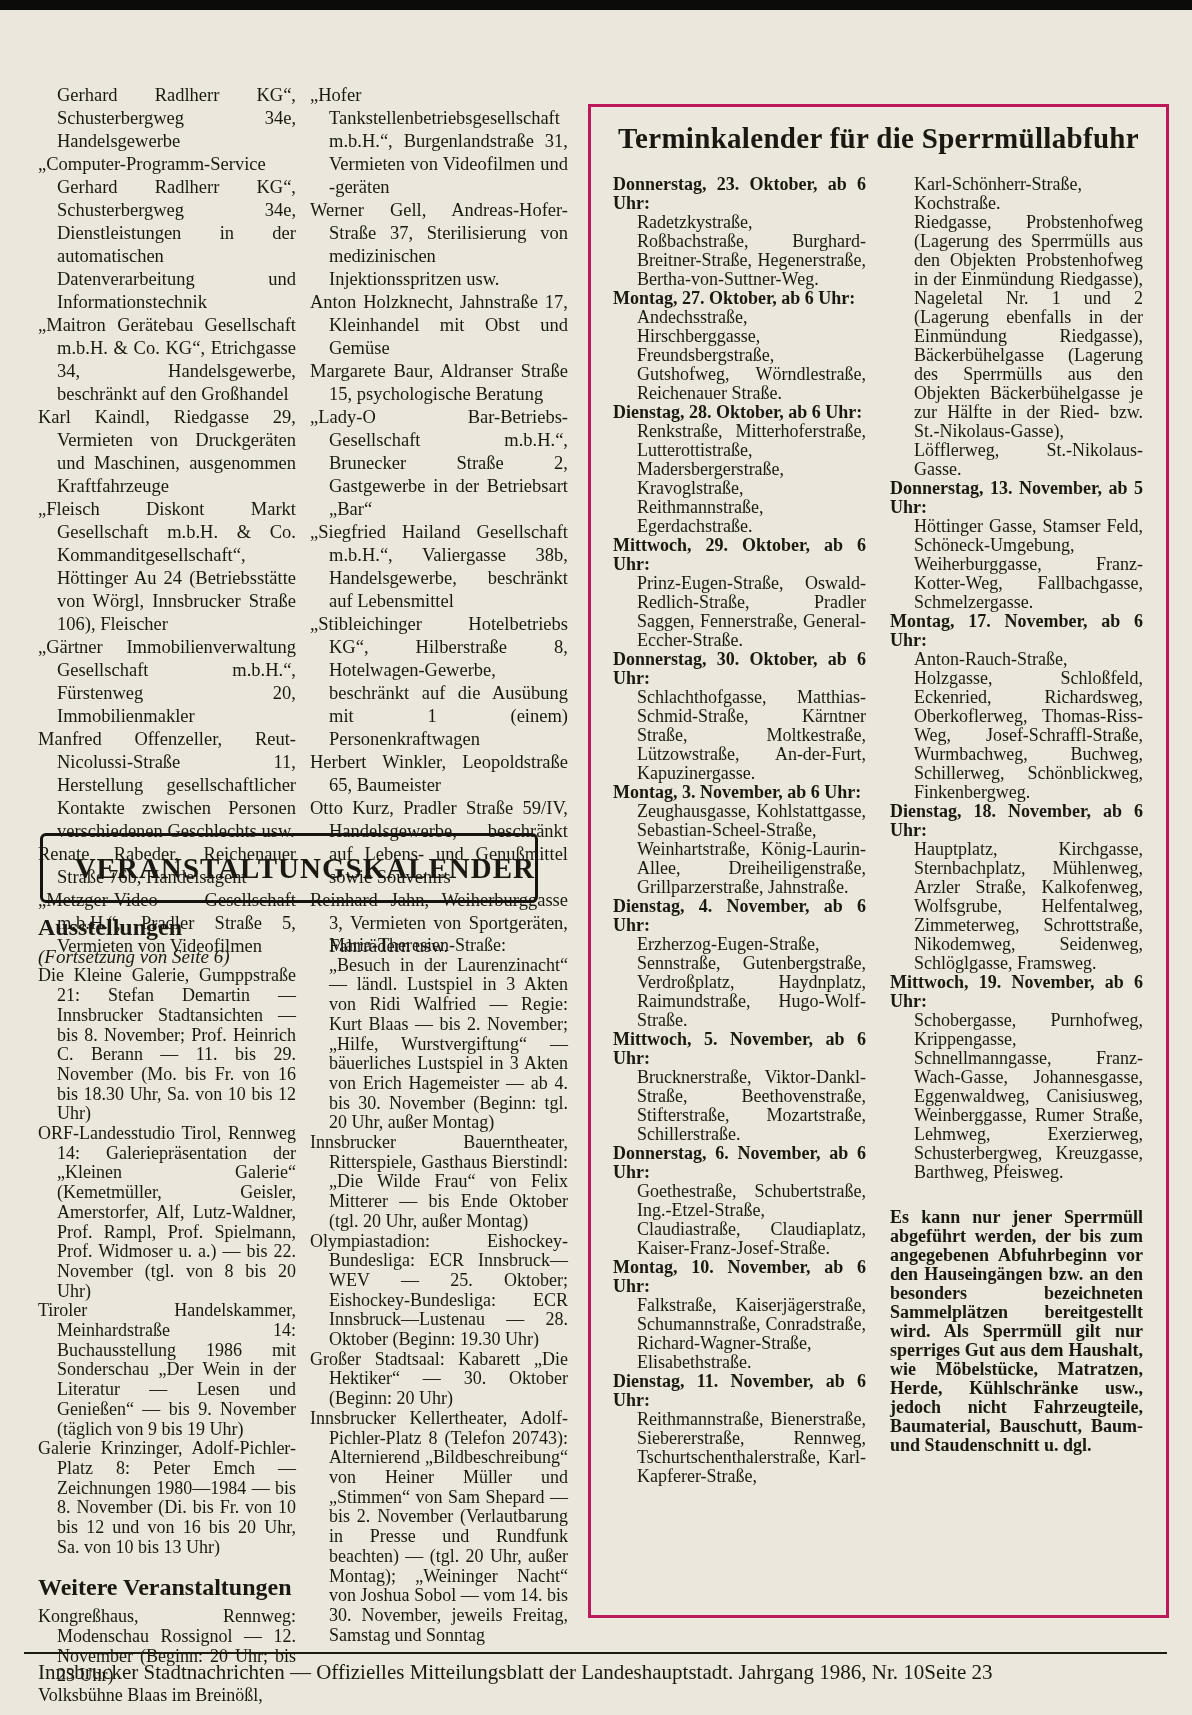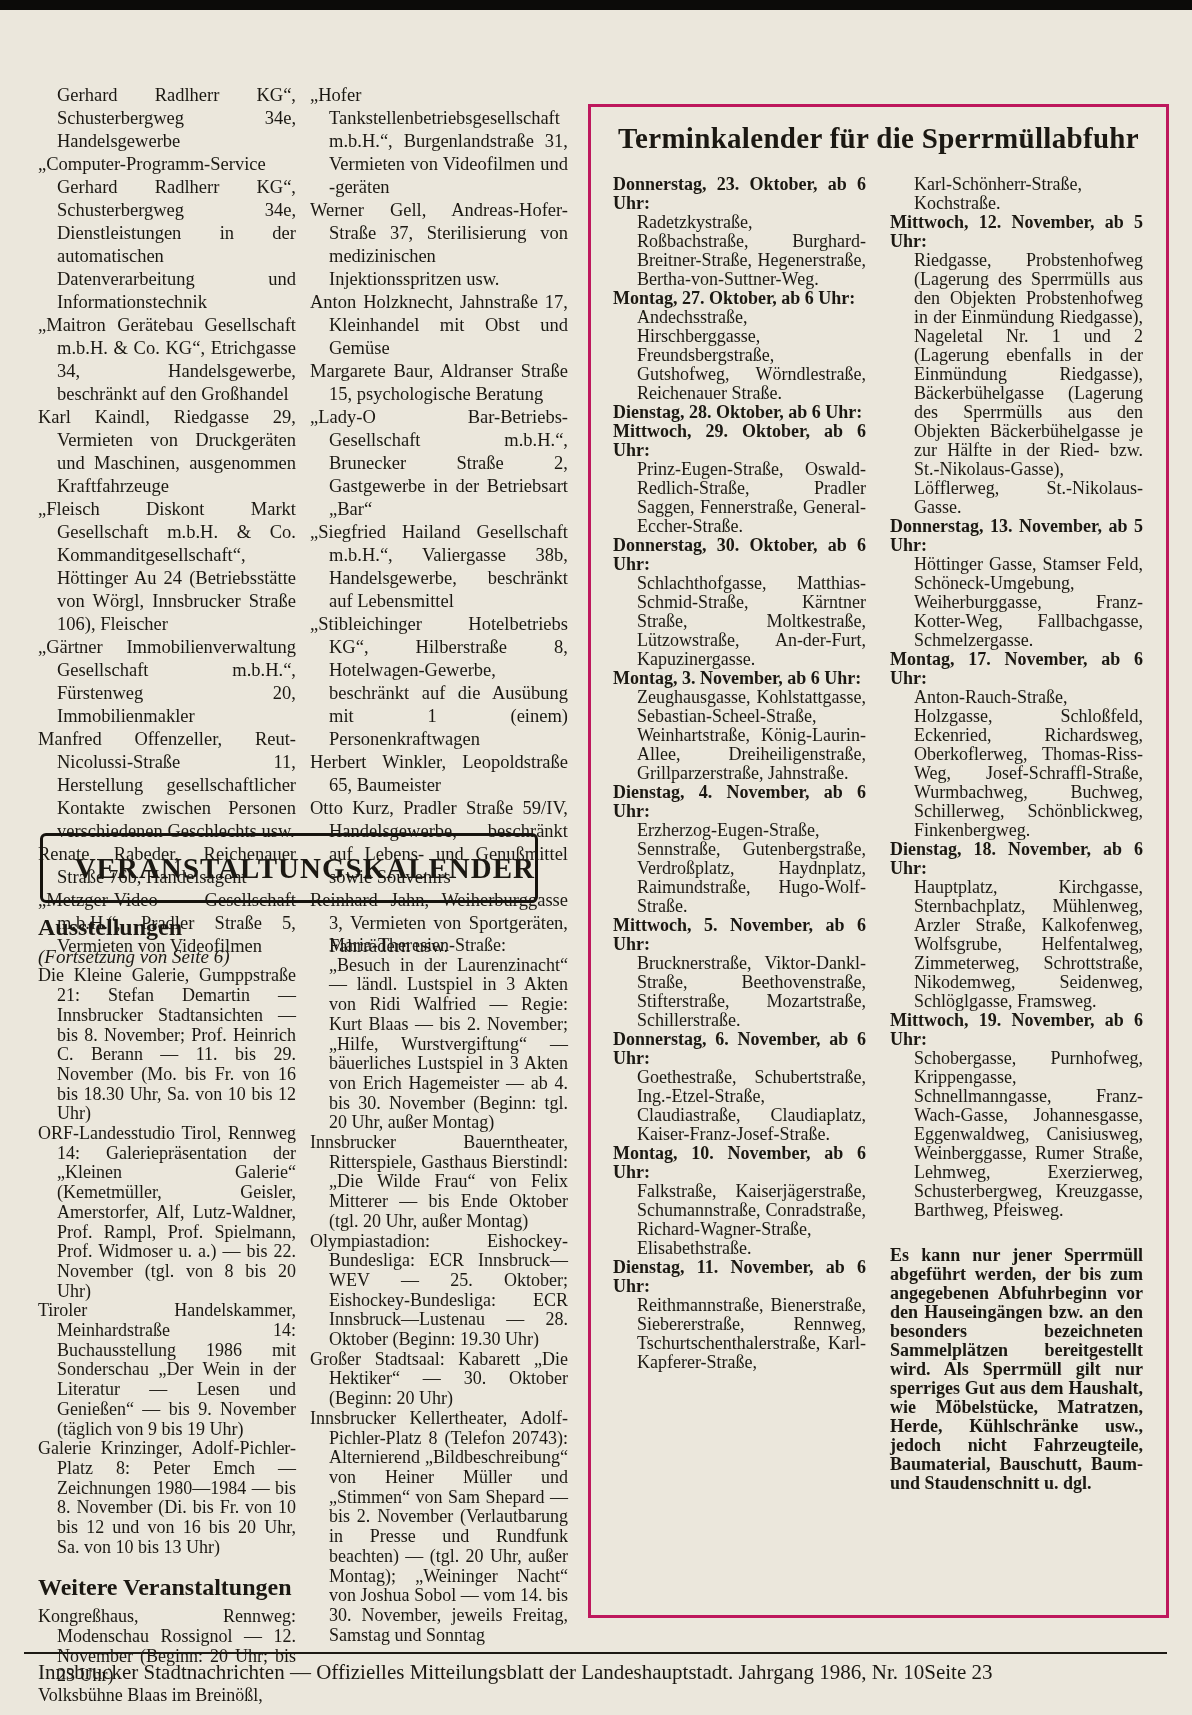--- a/index.html
+++ b/index.html
@@ -82,41 +82,41 @@
 <div id="tkbox" class="abs">
   <h1 class="tk-title">Terminkalender für die Sperrmüllabfuhr</h1>
   <div class="tk-cols">
     <div class="tk-col textcol">
 
     <p class="tk-date">Donnerstag, 23. Oktober, ab 6 Uhr:</p>
         <p class="tk-streets">Radetzkystraße, Roßbachstraße, Burghard-Breitner-Straße, Hegenerstraße, Bertha-von-Suttner-Weg.</p>
         <p class="tk-date">Montag, 27. Oktober, ab 6 Uhr:</p>
         <p class="tk-streets">Andechsstraße, Hirschberggasse, Freundsbergstraße, Gutshofweg, Wörndlestraße, Reichenauer Straße.</p>
         <p class="tk-date">Dienstag, 28. Oktober, ab 6 Uhr:</p>
+        <p class="tk-streets">Renkstraße, Mitterhoferstraße, Lutterottistraße, Madersbergerstraße, Kravoglstraße, Reithmannstraße, Egerdachstraße.</p>
         <p class="tk-date">Mittwoch, 29. Oktober, ab 6 Uhr:</p>
         <p class="tk-streets">Prinz-Eugen-Straße, Oswald-Redlich-Straße, Pradler Saggen, Fennerstraße, General-Eccher-Straße.</p>
         <p class="tk-date">Donnerstag, 30. Oktober, ab 6 Uhr:</p>
         <p class="tk-streets">Schlachthofgasse, Matthias-Schmid-Straße, Kärntner Straße, Moltkestraße, Lützowstraße, An-der-Furt, Kapuzinergasse.</p>
         <p class="tk-date">Montag, 3. November, ab 6 Uhr:</p>
         <p class="tk-streets">Zeughausgasse, Kohlstattgasse, Sebastian-Scheel-Straße, Weinhartstraße, König-Laurin-Allee, Dreiheiligenstraße, Grillparzerstraße, Jahnstraße.</p>
         <p class="tk-date">Dienstag, 4. November, ab 6 Uhr:</p>
         <p class="tk-streets">Erzherzog-Eugen-Straße, Sennstraße, Gutenbergstraße, Verdroßplatz, Haydnplatz, Raimundstraße, Hugo-Wolf-Straße.</p>
         <p class="tk-date">Mittwoch, 5. November, ab 6 Uhr:</p>
         <p class="tk-streets">Brucknerstraße, Viktor-Dankl-Straße, Beethovenstraße, Stifterstraße, Mozartstraße, Schillerstraße.</p>
         <p class="tk-date">Donnerstag, 6. November, ab 6 Uhr:</p>
         <p class="tk-streets">Goethestraße, Schubertstraße, Ing.-Etzel-Straße, Claudiastraße, Claudiaplatz, Kaiser-Franz-Josef-Straße.</p>
         <p class="tk-date">Montag, 10. November, ab 6 Uhr:</p>
         <p class="tk-streets">Falkstraße, Kaiserjägerstraße, Schumannstraße, Conradstraße, Richard-Wagner-Straße, Elisabethstraße.</p>
         <p class="tk-date">Dienstag, 11. November, ab 6 Uhr:</p>
         <p class="tk-streets">Reithmannstraße, Bienerstraße, Siebererstraße, Rennweg, Tschurtschenthalerstraße, Karl-Kapferer-Straße,</p>
       </div>
     <div class="tk-col textcol">
 
     <p class="tk-streets">Karl-Schönherr-Straße, Kochstraße.</p>
-        <p class="tk-date">Mittwoch, 12. November, ab 5 Uhr:</p>
         <p class="tk-streets">Riedgasse, Probstenhofweg (Lagerung des Sperrmülls aus den Objekten Probstenhofweg in der Einmündung Riedgasse), Nageletal Nr. 1 und 2 (Lagerung ebenfalls in der Einmündung Riedgasse), Bäckerbühelgasse (Lagerung des Sperrmülls aus den Objekten Bäckerbühelgasse je zur Hälfte in der Ried- bzw. St.-Nikolaus-Gasse), Löfflerweg, St.-Nikolaus-Gasse.</p>
         <p class="tk-date">Donnerstag, 13. November, ab 5 Uhr:</p>
         <p class="tk-streets">Höttinger Gasse, Stamser Feld, Schöneck-Umgebung, Weiherburggasse, Franz-Kotter-Weg, Fallbachgasse, Schmelzergasse.</p>
         <p class="tk-date">Montag, 17. November, ab 6 Uhr:</p>
         <p class="tk-streets">Anton-Rauch-Straße, Holzgasse, Schloßfeld, Eckenried, Richardsweg, Oberkoflerweg, Thomas-Riss-Weg, Josef-Schraffl-Straße, Wurmbachweg, Buchweg, Schillerweg, Schönblickweg, Finkenbergweg.</p>
         <p class="tk-date">Dienstag, 18. November, ab 6 Uhr:</p>
         <p class="tk-streets">Hauptplatz, Kirchgasse, Sternbachplatz, Mühlenweg, Arzler Straße, Kalkofenweg, Wolfsgrube, Helfentalweg, Zimmeterweg, Schrottstraße, Nikodemweg, Seidenweg, Schlöglgasse, Framsweg.</p>
         <p class="tk-date">Mittwoch, 19. November, ab 6 Uhr:</p>
         <p class="tk-streets">Schobergasse, Purnhofweg, Krippengasse, Schnellmanngasse, Franz-Wach-Gasse, Johannesgasse, Eggenwaldweg, Canisiusweg, Weinberggasse, Rumer Straße, Lehmweg, Exerzierweg, Schusterbergweg, Kreuzgasse, Barthweg, Pfeisweg.</p>
         <p class="tk-notice">Es kann nur jener Sperrmüll abgeführt werden, der bis zum angegebenen Abfuhrbeginn vor den Hauseingängen bzw. an den besonders bezeichneten Sammelplätzen bereitgestellt wird. Als Sperrmüll gilt nur sperriges Gut aus dem Haushalt, wie Möbelstücke, Matratzen, Herde, Kühlschränke usw., jedoch nicht Fahrzeugteile, Baumaterial, Bauschutt, Baum- und Staudenschnitt u. dgl.</p>

